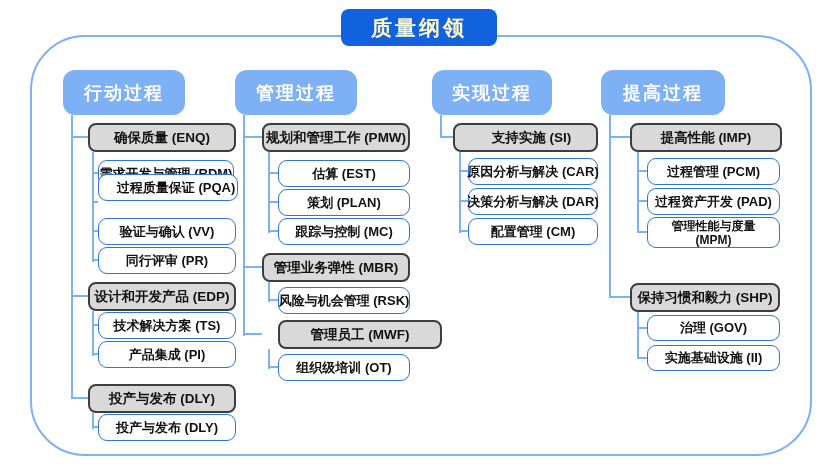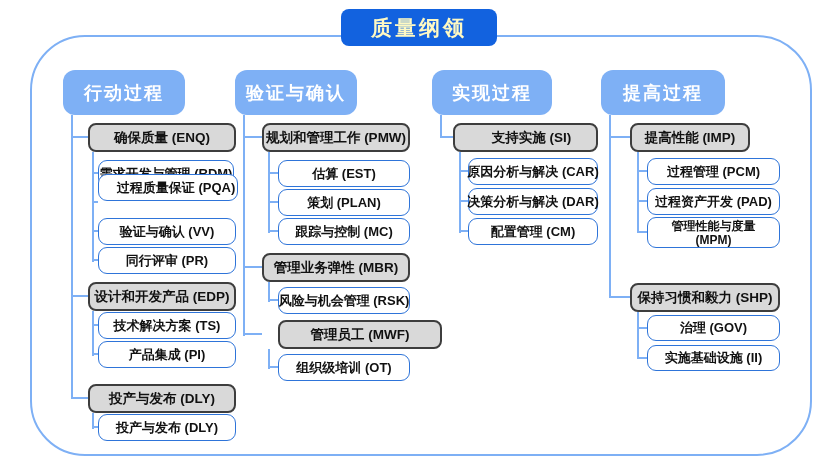--- a/index.html
+++ b/index.html
@@ -43,21 +43,21 @@
 </head>
 <body>
 
 <div class="stage">
 
   <div class="frame"></div>
 
   <div class="title">质量纲领</div>
 
   <div class="hdr" style="left:63px;top:70px;width:122px;">行动过程</div>
-  <div class="hdr" style="left:235px;top:70px;width:122px;">验证与确认</div>
+  <div class="hdr" style="left:235px;top:70px;width:122px;">管理过程</div>
   <div class="hdr" style="left:601px;top:70px;width:124px;">提高过程</div>
   <div class="hdr" style="left:432px;top:70px;width:120px;">实现过程</div>
 
   <div class="gbox" style="left:88px;top:123px;width:148px;height:29px;">确保质量 (ENQ)</div>
   <div class="wbox" style="left:98px;top:160px;width:136px;height:27px;">需求开发与管理 (RDM)</div>
   <div class="wbox" style="left:98px;top:174px;width:140px;height:27px;padding-left:16px;">过程质量保证 (PQA)</div>
   <div class="wbox" style="left:98px;top:218px;width:138px;height:27px;">验证与确认 (VV)</div>
   <div class="wbox" style="left:98px;top:247px;width:138px;height:27px;">同行评审 (PR)</div>
   <div class="gbox" style="left:88px;top:282px;width:148px;height:29px;">设计和开发产品 (EDP)</div>
   <div class="wbox" style="left:98px;top:312px;width:138px;height:27px;">技术解决方案 (TS)</div>
@@ -107,21 +107,21 @@
   <div class="wbox" style="left:468px;top:188px;width:130px;height:27px;">决策分析与解决 (DAR)</div>
   <div class="wbox" style="left:468px;top:218px;width:130px;height:27px;">配置管理 (CM)</div>
 
   <div class="ln" style="left:440px;top:115px;width:2px;height:23px;"></div>
   <div class="ln" style="left:440px;top:136px;width:13px;height:2px;"></div>
   <div class="ln" style="left:459px;top:152px;width:2px;height:81px;"></div>
   <div class="ln" style="left:459px;top:170px;width:9px;height:2px;"></div>
   <div class="ln" style="left:459px;top:200px;width:9px;height:2px;"></div>
   <div class="ln" style="left:459px;top:230px;width:9px;height:2px;"></div>
 
-  <div class="gbox" style="left:630px;top:123px;width:120px;height:29px;">提高性能 (IMP)</div>
+  <div class="gbox" style="left:630px;top:123px;width:152px;height:29px;">提高性能 (IMP)</div>
   <div class="wbox" style="left:647px;top:158px;width:133px;height:27px;">过程管理 (PCM)</div>
   <div class="wbox" style="left:647px;top:188px;width:133px;height:27px;">过程资产开发 (PAD)</div>
   <div class="wbox wrap" style="left:647px;top:217px;width:133px;height:31px;">管理性能与度量 (MPM)</div>
   <div class="gbox" style="left:630px;top:283px;width:150px;height:29px;">保持习惯和毅力 (SHP)</div>
   <div class="wbox" style="left:647px;top:315px;width:133px;height:26px;">治理 (GOV)</div>
   <div class="wbox" style="left:647px;top:345px;width:133px;height:26px;">实施基础设施 (II)</div>
 
   <div class="ln" style="left:609px;top:115px;width:2px;height:183px;"></div>
   <div class="ln" style="left:609px;top:136px;width:21px;height:2px;"></div>
   <div class="ln" style="left:609px;top:296px;width:21px;height:2px;"></div>

